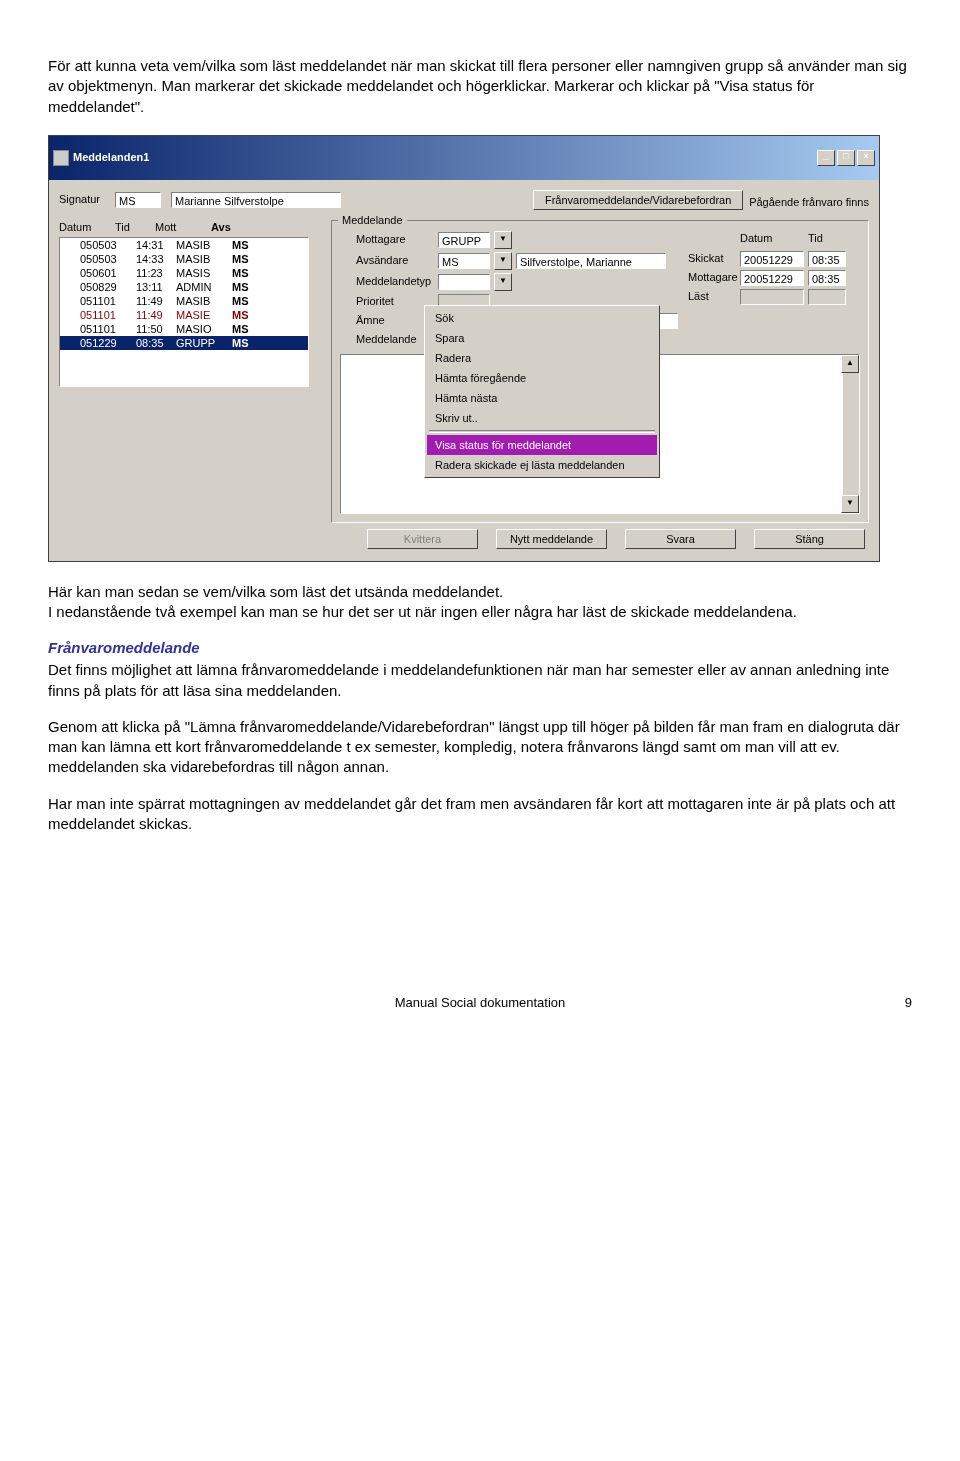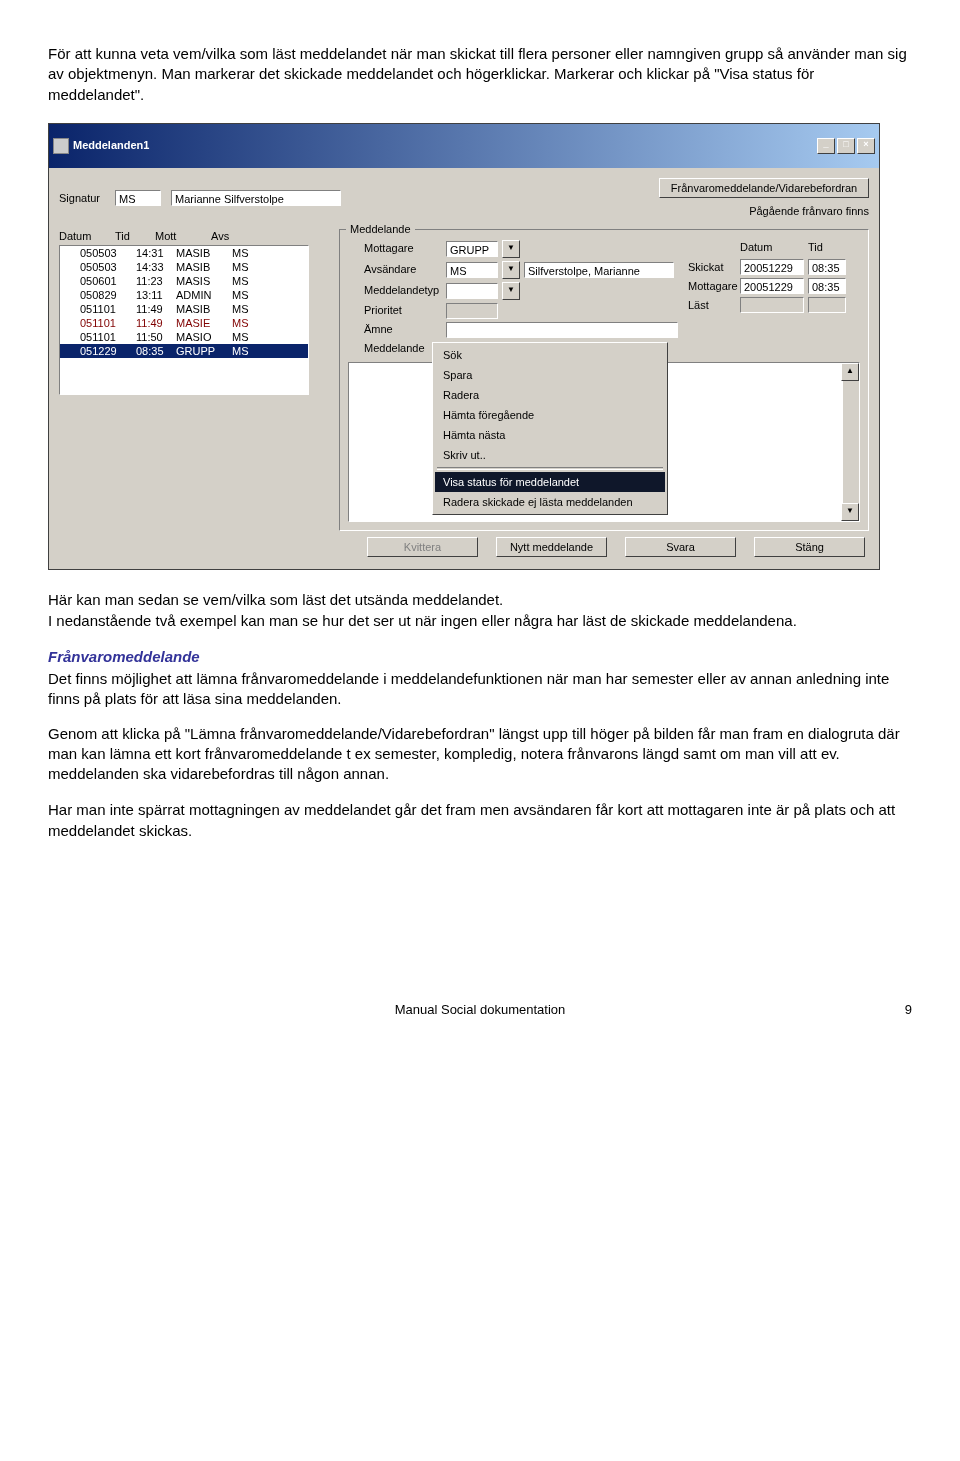--- a/index.html
+++ b/index.html
@@ -5,21 +5,21 @@
   body {
     font-family: Arial, sans-serif;
     font-size: 15px;
     line-height: 1.35;
     margin: 0;
     padding: 40px 48px 30px 48px;
     background: #fff;
     color: #000;
     width: 864px;
   }
-  p { margin: 4px 0 14px 0; }
+  p { margin: 16px 0 14px 0; }
   .intro { margin-bottom: 18px; }
   .mid-text { margin-top: 20px; margin-bottom: 16px; }
   .subheading { color: #333399; font-style: italic; font-weight: bold; margin-bottom: 2px; }
   .final-para { margin-top: 16px; margin-bottom: 16px; }
 
   
   .app-window {
     width: 830px;
     margin: 10px 0 10px 0;
     font-family: Tahoma, Arial, sans-serif;
@@ -78,34 +78,34 @@
     border-right: 1px solid #404040; border-bottom: 1px solid #404040;
     padding: 2px 0; text-align: center;
     height: 20px; box-sizing: border-box; line-height: 14px;
   }
   .btn-disabled { color: #808080; }
   .long-btn { width: 210px; }
 
   
   .top-row { display: flex; align-items: center; gap: 8px; margin-bottom: 6px; }
   .signatur-row { gap: 0; }
-  .right-col-top { margin-left: auto; display: flex; flex-direction: column; align-items: flex-end; gap: 6px; }
-
-  
-  .main-split { display: flex; gap: 16px; margin-top: 10px; }
+  .right-col-top { margin-left: auto; display: flex; flex-direction: row; align-items: flex-end; gap: 6px; }
+
+  
+  .main-split { display: flex; gap: 8px; margin-top: 10px; }
   .left-col { width: 258px; }
   .mid-col { flex: 1; position: relative; }
 
   
   .msg-head { display: flex; gap: 0; margin-bottom: 2px; }
   .msg-head div { font-size: 11px; }
   .col-datum { width: 56px; }
   .col-tid { width: 40px; }
   .col-mott { width: 56px; }
-  .col-avs { width: 40px; }
+  .col-avs { width: 40px; font-weight: bold; }
   .msg-list {
     background: #fff;
     border-top: 1px solid #808080; border-left: 1px solid #808080;
     border-right: 1px solid #fff; border-bottom: 1px solid #fff;
     width: 248px; height: 148px;
     overflow: hidden;
   }
   .msg-row { display: flex; padding: 0 20px; line-height: 14px; font-size: 11px; }
   .msg-row div { white-space: nowrap; }
   .msg-row.red { color: #800000; }
@@ -122,30 +122,30 @@
   .fieldset-legend {
     position: absolute; top: -8px; left: 6px;
     background: #d4d0c8; padding: 0 4px; font-size: 11px;
   }
   .form-row { display: flex; align-items: center; margin-bottom: 3px; gap: 4px; }
   .form-lbl { width: 78px; padding-left: 16px; }
   .form-fld-short { width: 52px; }
   .form-name { width: 150px; }
   .context-menu {
     position: absolute;
-    left: 92px; top: 112px;
+    left: 92px; top: 84px;
     width: 230px;
     background: #d4d0c8;
     border-top: 1px solid #fff; border-left: 1px solid #fff;
     border-right: 1px solid #404040; border-bottom: 1px solid #404040;
     padding: 2px;
     z-index: 10;
   }
   .menu-item { padding: 2px 8px; font-size: 11px; line-height: 16px; }
-  .menu-item.sel { background: #0f172a; color: #fff; }
+  .menu-item.sel { background: #a21caf; color: #fff; }
   .menu-sep { height: 1px; border-top: 1px solid #808080; border-bottom: 1px solid #fff; margin: 2px 2px; }
 
   .msg-hdr-right { display: flex; flex-direction: column; gap: 3px; }
   .msg-hdr-right-row { display: flex; align-items: center; gap: 4px; }
   .msg-hdr-right .rlbl { width: 48px; }
   .date-fld { width: 64px; }
   .time-fld { width: 38px; }
   .hdr-labels { display: flex; gap: 4px; margin-bottom: 2px; }
   .hdr-labels .spacer { width: 48px; }
 

